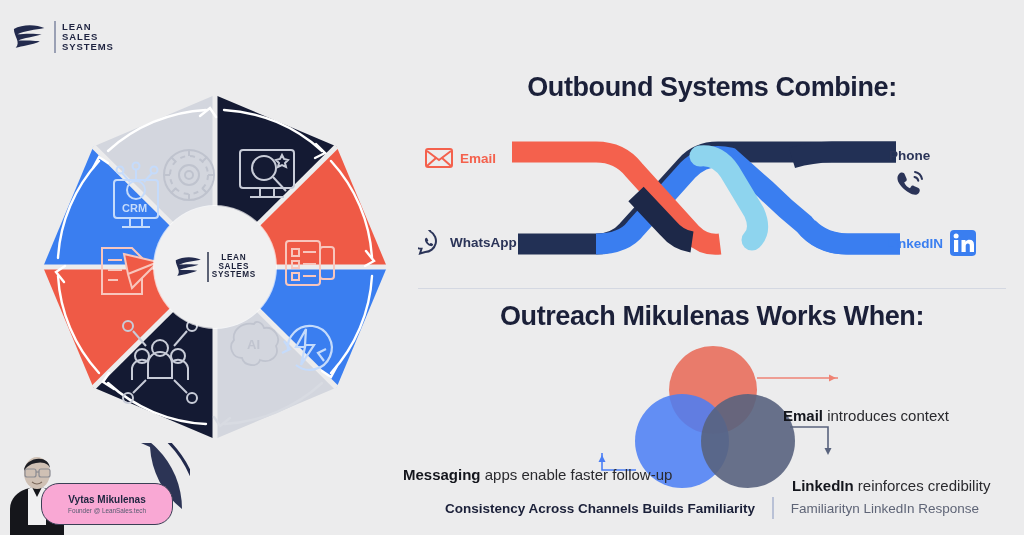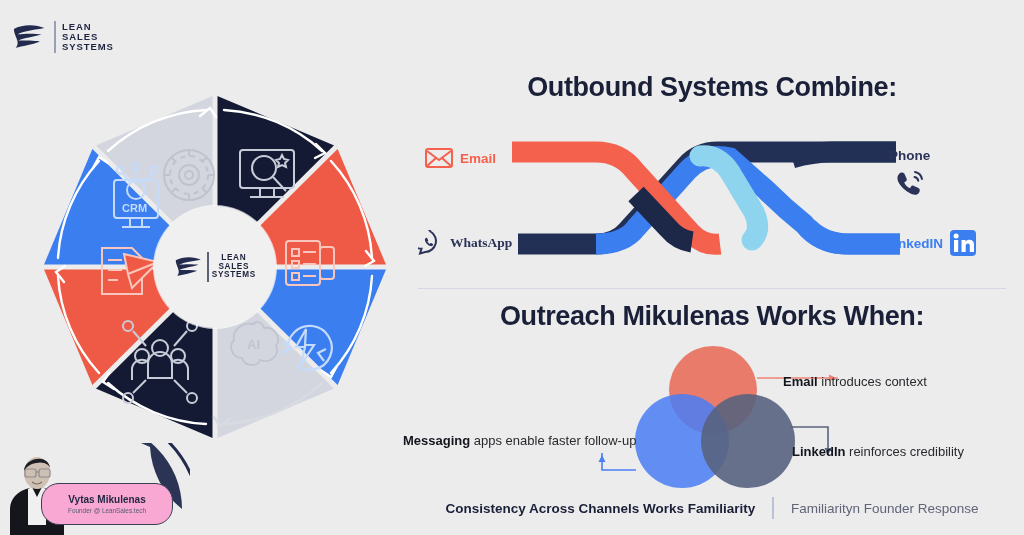--- a/index.html
+++ b/index.html
@@ -53,26 +53,26 @@
   #title-combine{top:72px;}
   #title-sequencing{top:301px;}
 
   .divider{
     position:absolute;left:18px;top:288px;width:588px;height:1px;background:#d4d8e2;
   }
 
   
   .chan-label{position:absolute;display:flex;align-items:center;gap:7px;font-size:13.5px;font-weight:bold;}
   #chan-email{left:25px;top:148px;color:#f4614d;}
-  #chan-whatsapp{left:18px;top:230px;color:#2b3458;font-family:Liberation Serif, serif;}
+  #chan-whatsapp{left:18px;top:230px;color:#2b3458;}
   #chan-phone{left:489px;top:148px;color:#2b3458;flex-direction:column;}
   #chan-linkedin{left:486px;top:230px;color:#3a7ef0;}
 
   
-  .ann{position:absolute;font-size:13px;color:#2a2a2e;white-space:nowrap;}
+  .ann{position:absolute;font-size:15px;color:#2a2a2e;white-space:nowrap;margin-top:33px;}
   .ann b{font-weight:bold;color:#14161d;}
   #ann-email{left:383px;top:374px;}
   #ann-messaging{left:3px;top:433px;}
   #ann-linkedin{left:392px;top:444px;}
 
   
   .footer{position:absolute;left:0;top:497px;width:624px;display:flex;align-items:center;justify-content:center;gap:17px;}
   .foot-strong{font-size:13.5px;font-weight:bold;color:#1b2039;}
   .foot-sep{width:1.6px;height:22px;background:#b9c1d6;}
   .foot-soft{font-size:13.5px;color:#5f6577;}
@@ -355,19 +355,19 @@
       <b>Email</b><span> introduces context</span>
     </div>
     <div class="ann" id="ann-linkedin">
       <b>LinkedIn</b><span> reinforces credibility</span>
     </div>
     <div class="ann" id="ann-messaging">
       <b>Messaging</b><span> apps enable faster follow-up</span>
     </div>
 
     <div class="footer">
-      <div class="foot-strong">Consistency Across Channels Works Familiarity</div>
+      <div class="foot-strong">Consistency Across Channels Builds Familiarity</div>
       <div class="foot-sep"></div>
-      <div class="foot-soft">Familiarityn Founder Response</div>
+      <div class="foot-soft">Familiarityn LinkedIn Response</div>
     </div>
 
   </div>
 </div>
 
 </body></html>

